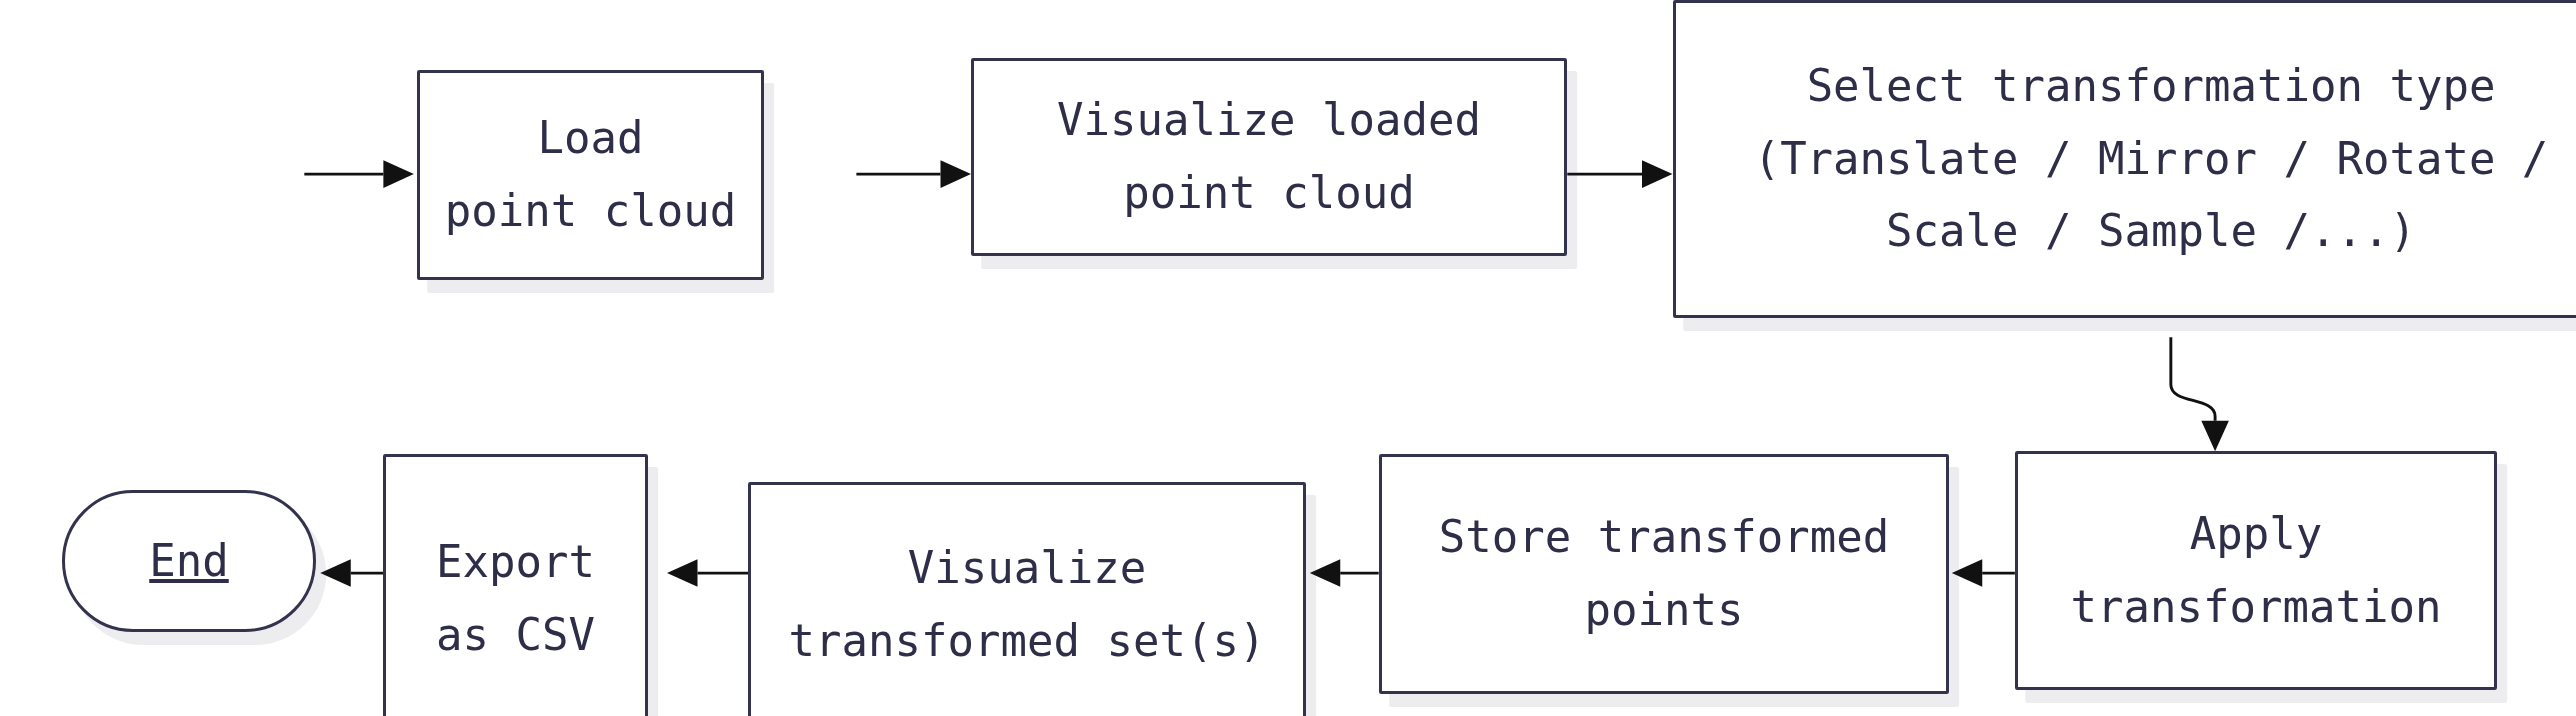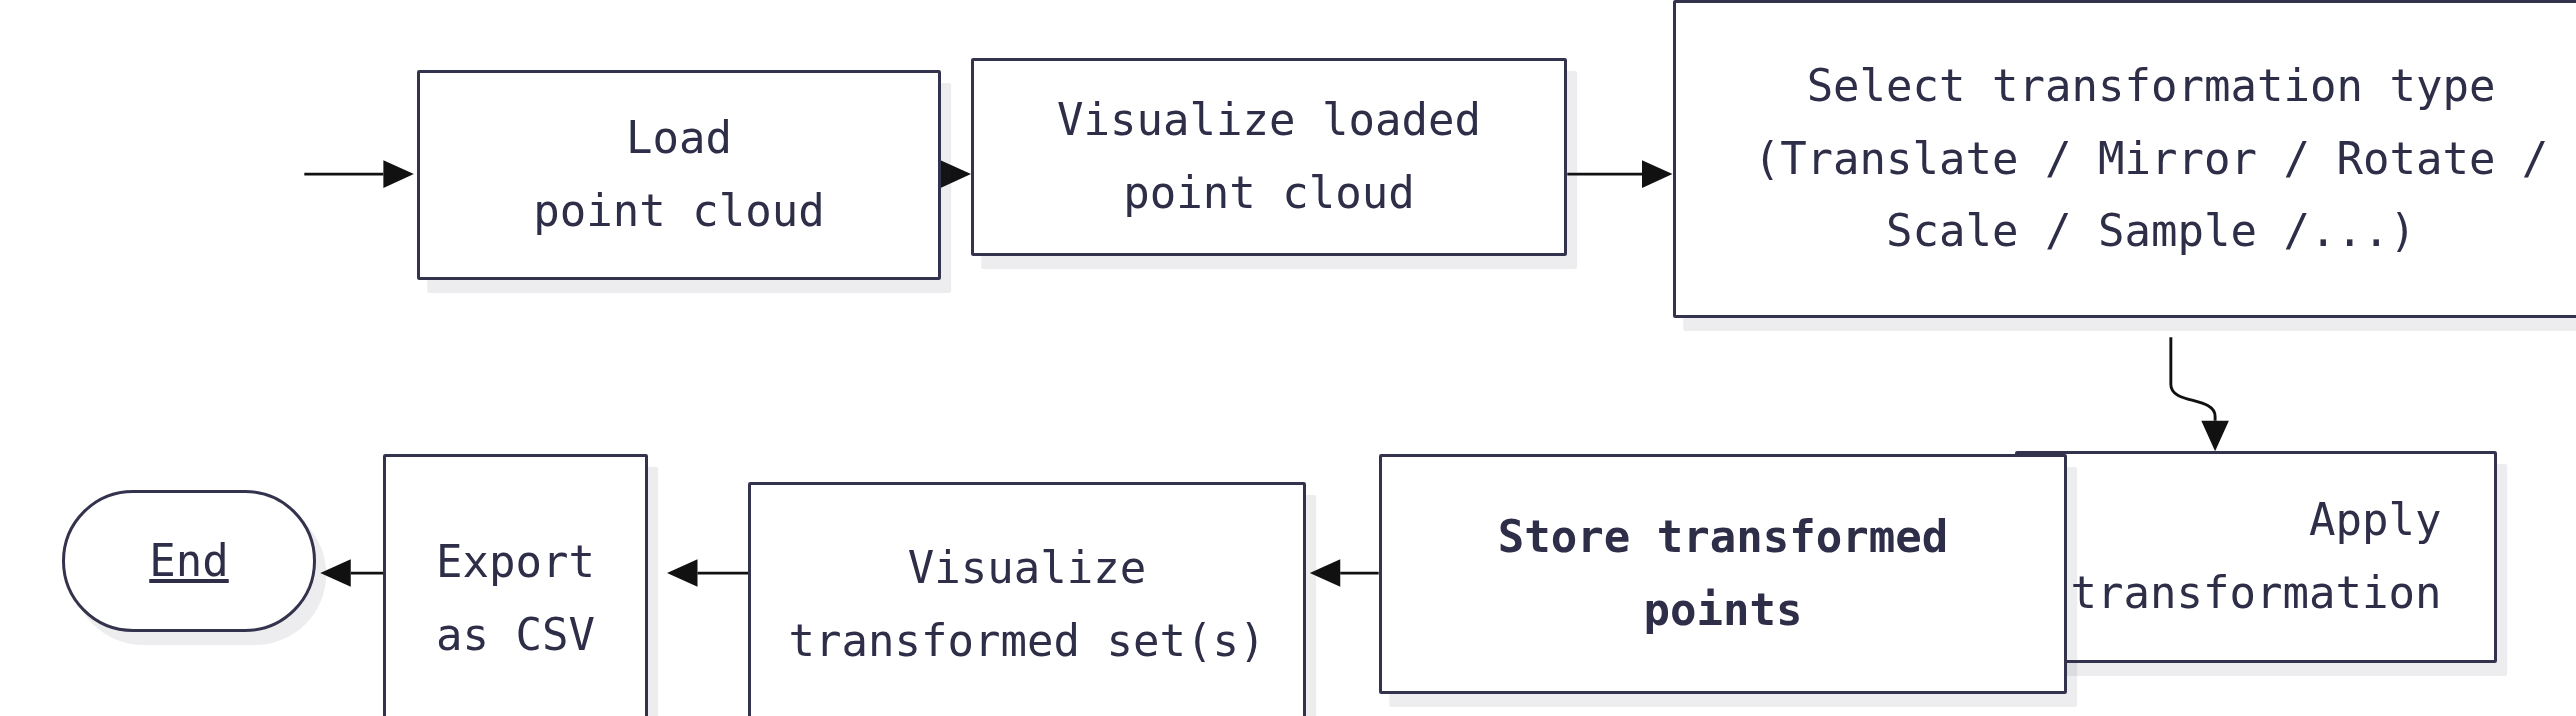--- a/index.html
+++ b/index.html
@@ -22,25 +22,25 @@
     border-radius:2.2px;
     display:flex;align-items:center;justify-content:center;
     text-align:center;
     color:#2e2e48;
     font-size:44px;line-height:1.65;
     box-shadow:10.2px 13px 0 rgba(51,51,78,0.09);
   }
   .node .lbl{white-space:pre-line;}
   .stadium{border-radius:87px;}
   #n-start{left:24px;top:89px;width:280px;height:171px;}
-  #n-load{left:417px;top:70px;width:524px;height:210px;}
+  #n-load{left:417px;top:70px;width:347px;height:210px;}
   #n-visualize-loaded{left:971px;top:58px;width:596px;height:198px;}
   #n-select{left:1673px;top:0;width:956px;height:318px;}
-  #n-apply{left:2015px;top:451px;width:482px;height:212px;text-align:right;}
-  #n-store{left:1379px;top:454px;width:688px;height:240px;font-weight:bold;}
+  #n-apply{left:2015px;top:451px;width:482px;height:239px;}
+  #n-store{left:1379px;top:454px;width:570px;height:240px;}
   #n-visualize-transformed{left:748px;top:454px;width:558px;height:245px;margin-top:28px;}
   #n-export{left:383px;top:454px;width:265px;height:290px;}
   #n-end{left:62px;top:490px;width:254px;height:142px;text-decoration:underline;}
 </style>
 </head>
 <body>
 
 <div class="canvas">
 
   <svg class="edges" viewBox="0 0 3550 987" xmlns="http://www.w3.org/2000/svg">

